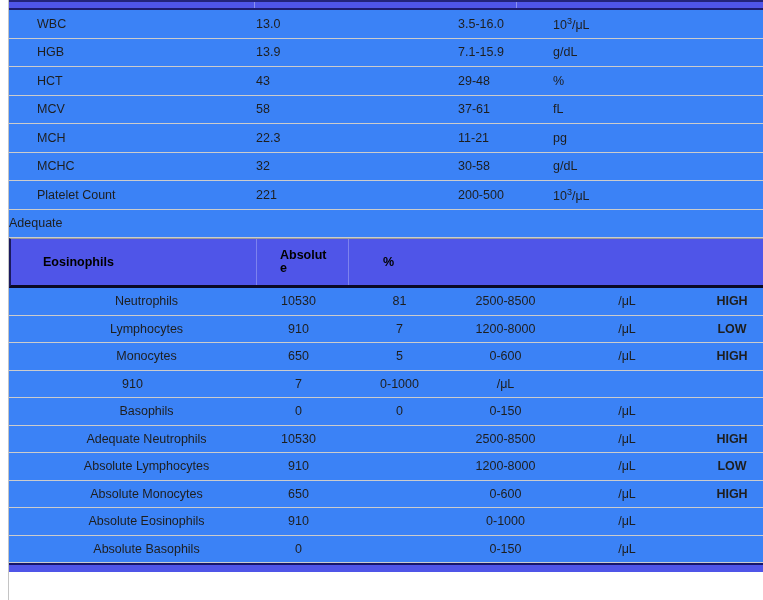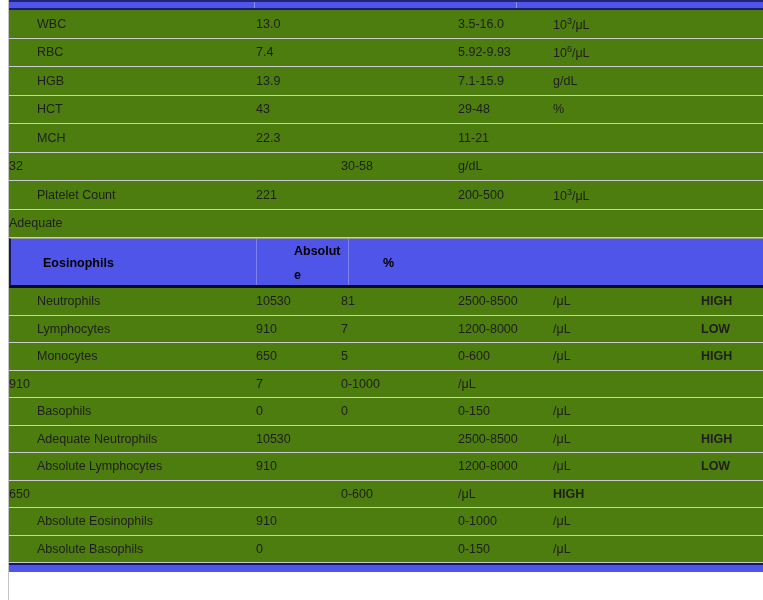--- a/index.html
+++ b/index.html
@@ -16,45 +16,45 @@
   .hbar.bottom { height:8.5px; border-top:2px solid #16166b; }
   .hbar .vdiv { position:absolute; top:0; bottom:0; width:1px; background:#8b90f0; }
 
   
   .row {
     display:grid;
     grid-template-columns:247px 85px 117px 95px 148px 1fr;
     align-items:center;
     height:28.5px; box-sizing:border-box;
     border-bottom:1px solid #cccccc;
-    background:#4d7c0f;
-  }
-  .diff-section .row { height:27.5px; }
+    background:#3b82f6;
+  }
+  .diff-section .row { height:27.5px;text-align:center; }
   .cell { white-space:nowrap; overflow:visible; }
   .cell.name { padding-left:28px; }
   .cell.flag { font-weight:bold; }
   sup { font-size:9px; }
 
   
   .diff-header {
     position:relative;
     display:grid;
     grid-template-columns:247px 92px 117px 1fr;
     align-items:center;
     height:50px; box-sizing:border-box;
     background:#4f55e8; color:#000000; font-weight:bold;
     border-top:1px solid #9a9a9a;
     border-bottom:3px solid #0a0a24;
     border-left:2px solid #1a1a5e;
   }
   .diff-header .title { padding-left:32px; }
   .diff-header .abs {
-    margin-left:36px; width:52px;
+    margin-left:22px; width:52px;
     overflow-wrap:anywhere; white-space:normal;
-    line-height:24px;
+    line-height:13px;
   }
   .diff-header .pct { padding-left:33px; }
   .diff-header .vdiv { position:absolute; top:0; bottom:0; width:1px; background:#7d82ee; }
 </style>
 </head>
 <body>
 
 <div id="screen">
   <div class="tablewrap">
 
@@ -66,51 +66,53 @@
     <div class="cbc-section">
       <div class="row">
         <div class="cell name">WBC</div>
         <div class="cell value">13.0</div>
         <div class="cell pct"></div>
         <div class="cell range">3.5-16.0</div>
         <div class="cell unit"><span>10</span><sup>3</sup><span>/μL</span></div>
         <div class="cell flag"></div>
       </div>
       <div class="row">
-        <div class="cell name">RBC</div>
-        <div class="cell value">7.4</div>
-        <div class="cell pct"></div>
-        <div class="cell range">5.92-9.93</div>
-        <div class="cell unit"><span>10</span><sup>6</sup><span>/μL</span></div>
-        <div class="cell flag"></div>
-      </div>
-      <div class="row">
         <div class="cell name">HGB</div>
         <div class="cell value">13.9</div>
         <div class="cell pct"></div>
         <div class="cell range">7.1-15.9</div>
         <div class="cell unit"><span>g/dL</span></div>
         <div class="cell flag"></div>
       </div>
       <div class="row">
         <div class="cell name">HCT</div>
         <div class="cell value">43</div>
         <div class="cell pct"></div>
         <div class="cell range">29-48</div>
         <div class="cell unit"><span>%</span></div>
         <div class="cell flag"></div>
       </div>
       <div class="row">
+        <div class="cell name">MCV</div>
+        <div class="cell value">58</div>
+        <div class="cell pct"></div>
+        <div class="cell range">37-61</div>
+        <div class="cell unit"><span>fL</span></div>
+        <div class="cell flag"></div>
+      </div>
+      <div class="row">
         <div class="cell name">MCH</div>
         <div class="cell value">22.3</div>
         <div class="cell pct"></div>
         <div class="cell range">11-21</div>
-        <div class="cell flag"></div>
-      </div>
-      <div class="row">
+        <div class="cell unit"><span>pg</span></div>
+        <div class="cell flag"></div>
+      </div>
+      <div class="row">
+        <div class="cell name">MCHC</div>
         <div class="cell value">32</div>
         <div class="cell pct"></div>
         <div class="cell range">30-58</div>
         <div class="cell unit"><span>g/dL</span></div>
         <div class="cell flag"></div>
       </div>
       <div class="row">
         <div class="cell name">Platelet Count</div>
         <div class="cell value">221</div>
         <div class="cell pct"></div>
@@ -186,20 +188,21 @@
       </div>
       <div class="row">
         <div class="cell name">Absolute Lymphocytes</div>
         <div class="cell value">910</div>
         <div class="cell pct"></div>
         <div class="cell range">1200-8000</div>
         <div class="cell unit"><span>/μL</span></div>
         <div class="cell flag">LOW</div>
       </div>
       <div class="row">
+        <div class="cell name">Absolute Monocytes</div>
         <div class="cell value">650</div>
         <div class="cell pct"></div>
         <div class="cell range">0-600</div>
         <div class="cell unit"><span>/μL</span></div>
         <div class="cell flag">HIGH</div>
       </div>
       <div class="row">
         <div class="cell name">Absolute Eosinophils</div>
         <div class="cell value">910</div>
         <div class="cell pct"></div>

